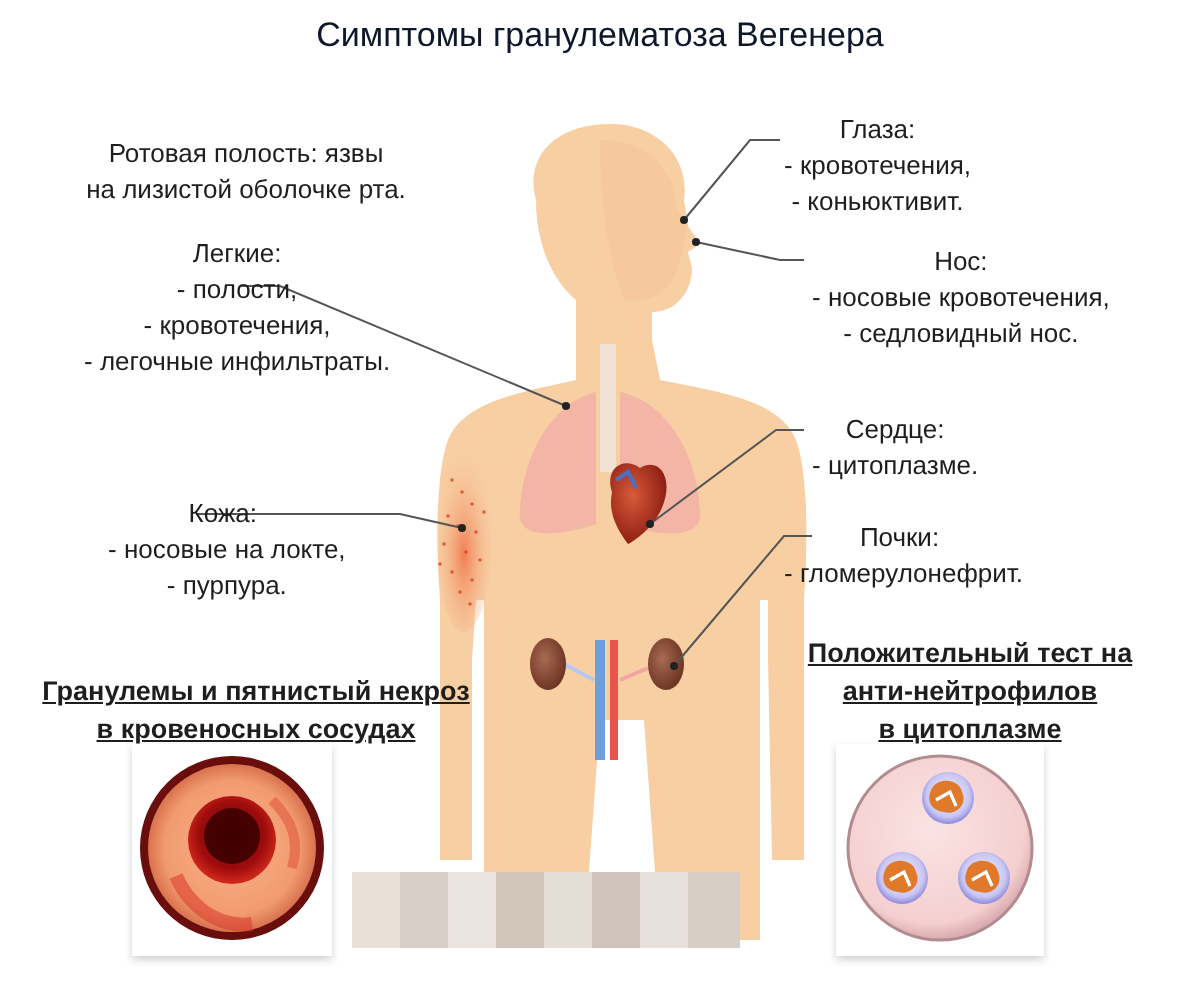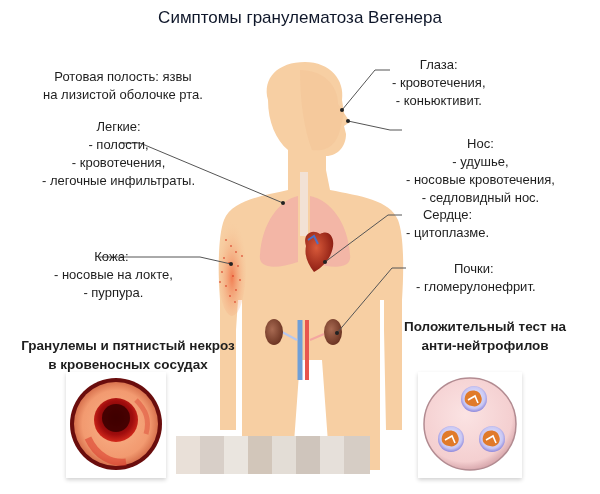--- a/index.html
+++ b/index.html
@@ -4,21 +4,21 @@
 <style>
   html, body { margin: 0; padding: 0; background: #ffffff; }
   body { width: 600px; height: 494px; position: relative; overflow: hidden;
          font-family: "Liberation Sans", "DejaVu Sans", sans-serif; color: #222; }
   .abs { position: absolute; }
   .title { left: 0; top: 8px; width: 600px; text-align: center; font-size: 17px; color: #0f172a; }
   .lbl { font-size: 13px; line-height: 18px; color: #1e1e1e; white-space: nowrap; text-align: center; }
   .lbl .head { display: block; }
   .lbl .item { display: block; }
   .center { text-align: center; }
-  .bold { font-weight: bold; font-size: 13.5px; line-height: 19px; }
+  .bold { font-weight: bold; font-size: 13.5px; line-height: 19px; text-decoration: underline; }
   svg.fig { position: absolute; left: 0; top: 0; }
   .card { position: absolute; background: #fff; box-shadow: 0 2px 4px rgba(0,0,0,0.18); }
   .blur { position: absolute; }
   .blur span { position: absolute; }
 </style>
 </head>
 <body>
 
 <svg class="fig" width="600" height="494" viewBox="0 0 600 494">
   <defs>
@@ -147,45 +147,45 @@
   <span class="item" style="padding-left:4px">- носовые на локте,</span>
   <span class="item" style="padding-left:4px">- пурпура.</span>
 </div>
 
 <div class="abs lbl" style="left:392px; top:56px;">
   <span class="head">Глаза:</span>
   <span class="item">- кровотечения,</span>
   <span class="item">- коньюктивит.</span>
 </div>
 
-<div class="abs lbl" style="left:406px; top:122px;margin-top:13px;">
+<div class="abs lbl" style="left:406px; top:122px;">
   <span class="head">Нос:</span>
-  <span class="item">- удушье,</span>
   <span class="item">- носовые кровотечения,</span>
   <span class="item">- седловидный нос.</span>
 </div>
 
 <div class="abs lbl" style="left:406px; top:206px;">
   <span class="head">Сердце:</span>
   <span class="item">- цитоплазме.</span>
 </div>
 
-<div class="abs lbl" style="left:412px; top:260px;">
+<div class="abs lbl" style="left:388px; top:260px;">
   <span class="head">Почки:</span>
   <span class="item" style="padding-left:4px">- гломерулонефрит.</span>
 </div>
 
 <div class="abs lbl bold center" style="left:8px; top:336px; width:240px;text-align:center;">
   <span class="item">Гранулемы и пятнистый некроз</span>
   <span class="item">в кровеносных сосудах</span>
 </div>
 
 <div class="abs lbl bold center" style="left:382px; top:317px; width:206px;">
   <span class="item">Положительный тест на</span>
   <span class="item">анти-нейтрофилов</span>
+  <span class="item">в цитоплазме</span>
 </div>
 
 <div class="card" style="left:66px; top:372px; width:100px; height:106px;">
   <svg width="100" height="106" viewBox="0 0 100 106">
     <circle cx="50" cy="52" r="46" fill="#6a0d0d"></circle>
     <circle cx="50" cy="52" r="42" fill="url(#vesselOuter)"></circle>
     <path d="M22 66 C30 84 46 92 60 90" stroke="#d8362a" stroke-width="7" fill="none" opacity="0.55"></path>
     <path d="M70 28 C80 38 84 48 80 62" stroke="#d8362a" stroke-width="5" fill="none" opacity="0.4"></path>
     <circle cx="50" cy="48" r="22" fill="url(#lumen)"></circle>
     <circle cx="50" cy="46" r="14" fill="#3a0000" opacity="0.85"></circle>

